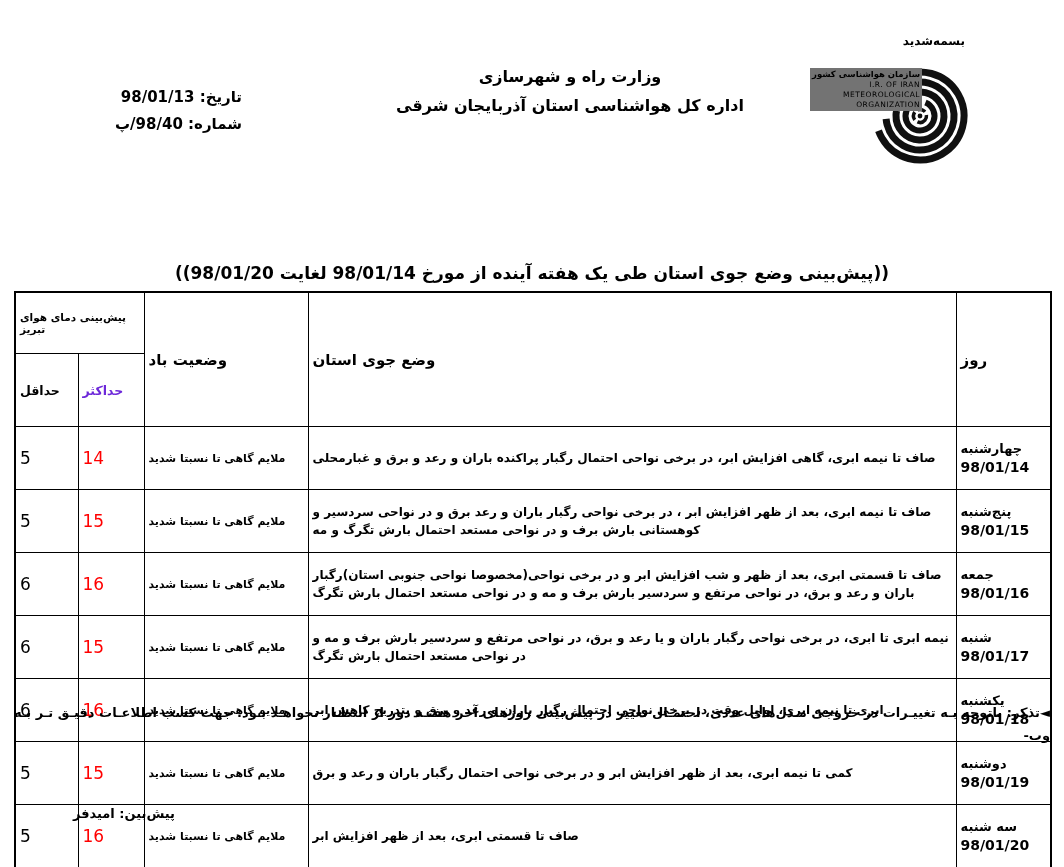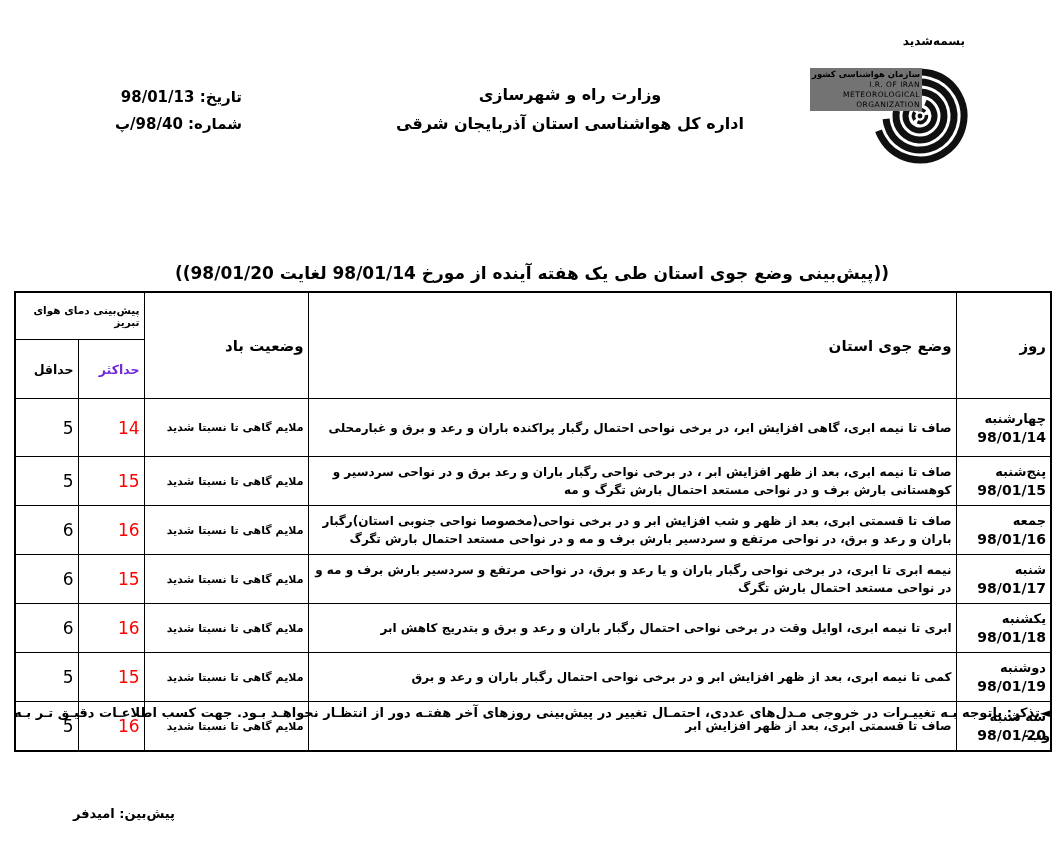--- a/index.html
+++ b/index.html
@@ -13,32 +13,32 @@
   .basmala{top:34px;right:99px;font-size:12px;font-weight:bold;}
 
   
   .logo-block{top:56px;right:96px;width:150px;height:114px;}
   .logo-svg{position:absolute;right:0;top:2px;}
   .logo-text{position:absolute;right:46px;top:12px;text-align:right;white-space:nowrap;background:#737373;padding:1px 2px;}
   .logo-fa{font-size:8.5px;font-weight:bold;line-height:11px;}
   .logo-en{font-size:7.5px;letter-spacing:.5px;line-height:10px;direction:ltr;}
 
   
-  .center-header{top:80px;left:372px;width:396px;text-align:center;font-weight:bold;font-size:16px;line-height:29px;}
+  .center-header{top:62px;left:372px;width:396px;text-align:center;font-weight:bold;font-size:16px;line-height:29px;}
 
   
   .doc-meta{top:84px;right:822px;width:190px;text-align:right;font-weight:bold;font-size:15px;line-height:27px;}
 
   
   .fc-title{top:263px;left:14px;width:1036px;text-align:center;font-weight:bold;font-size:17px;}
 
   
   .fc-wrap{top:291px;left:14px;}
   table.fc{border-collapse:collapse;table-layout:fixed;width:1036px;border:2px solid #000;}
-  table.fc td{border:1px solid #000;padding:5px 4px;vertical-align:middle;text-align:right;overflow:hidden;}
+  table.fc td{border:1px solid #000;padding:12px 4px;vertical-align:middle;text-align:left;overflow:hidden;}
   td.h{font-weight:bold;font-size:15px;}
   td.temp-group{font-size:10.5px;font-weight:bold;height:36px;}
   td.max-h{color:#6d28d9;font-size:12.5px;font-weight:bold;height:48px;}
   td.min-h{font-size:12.5px;font-weight:bold;}
   td.day{font-weight:bold;}
   td.day .dn{font-size:13px;line-height:19px;font-weight:bold;}
   td.day .dd{font-size:14px;line-height:19px;font-weight:bold;}
   td.wx{font-size:12px;font-weight:bold;line-height:18px;padding:2px 10px;}
   td.wind{font-size:11px;font-weight:bold;}
   td.tmax{font-size:17px;color:#ff0000;}

